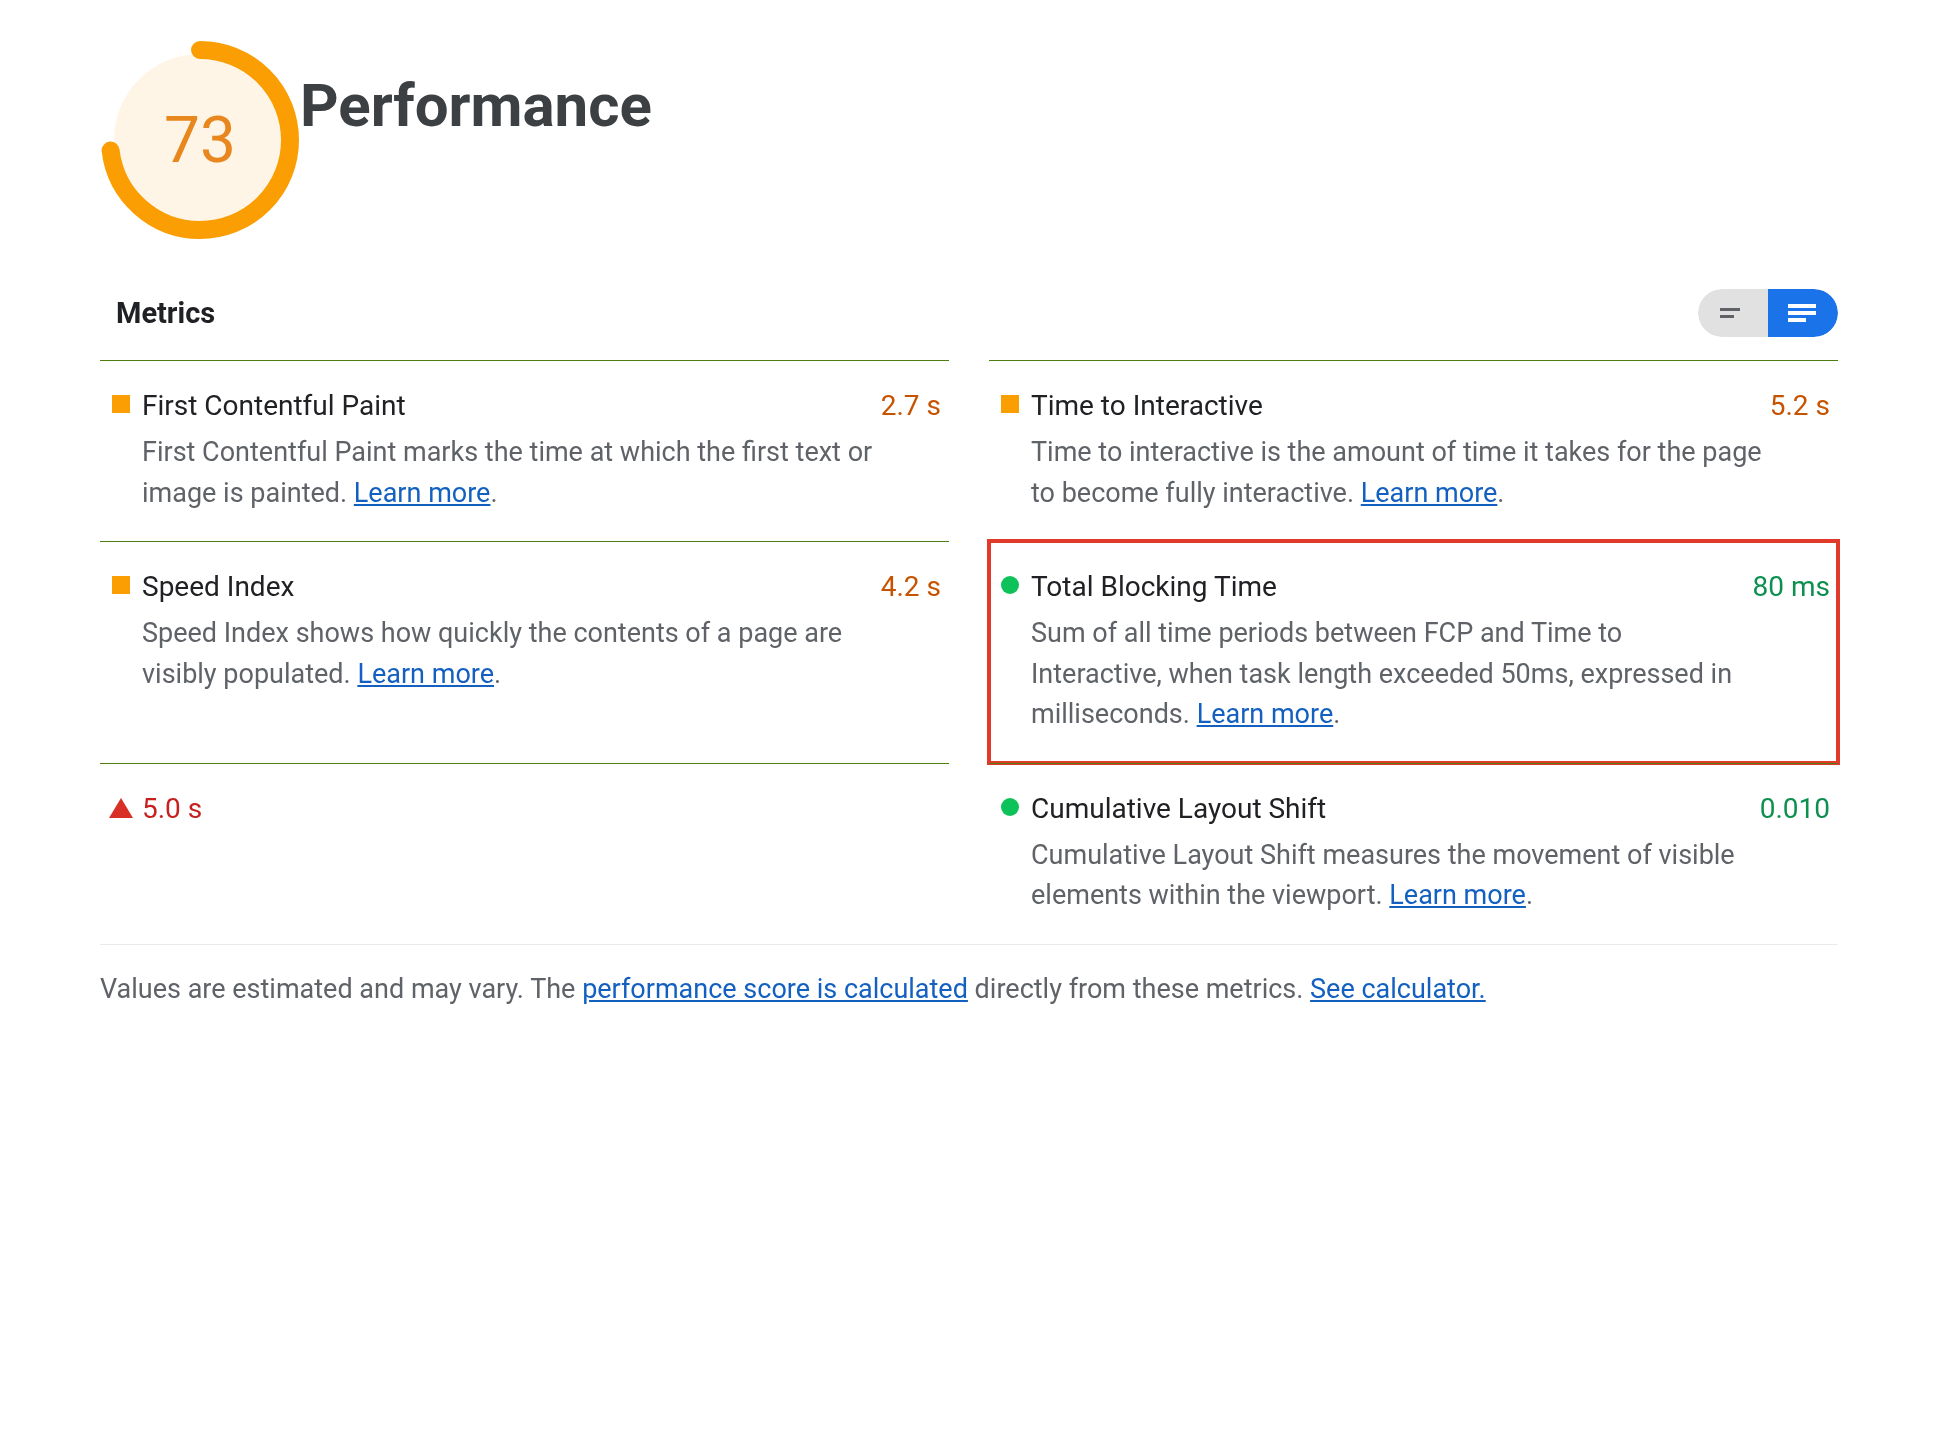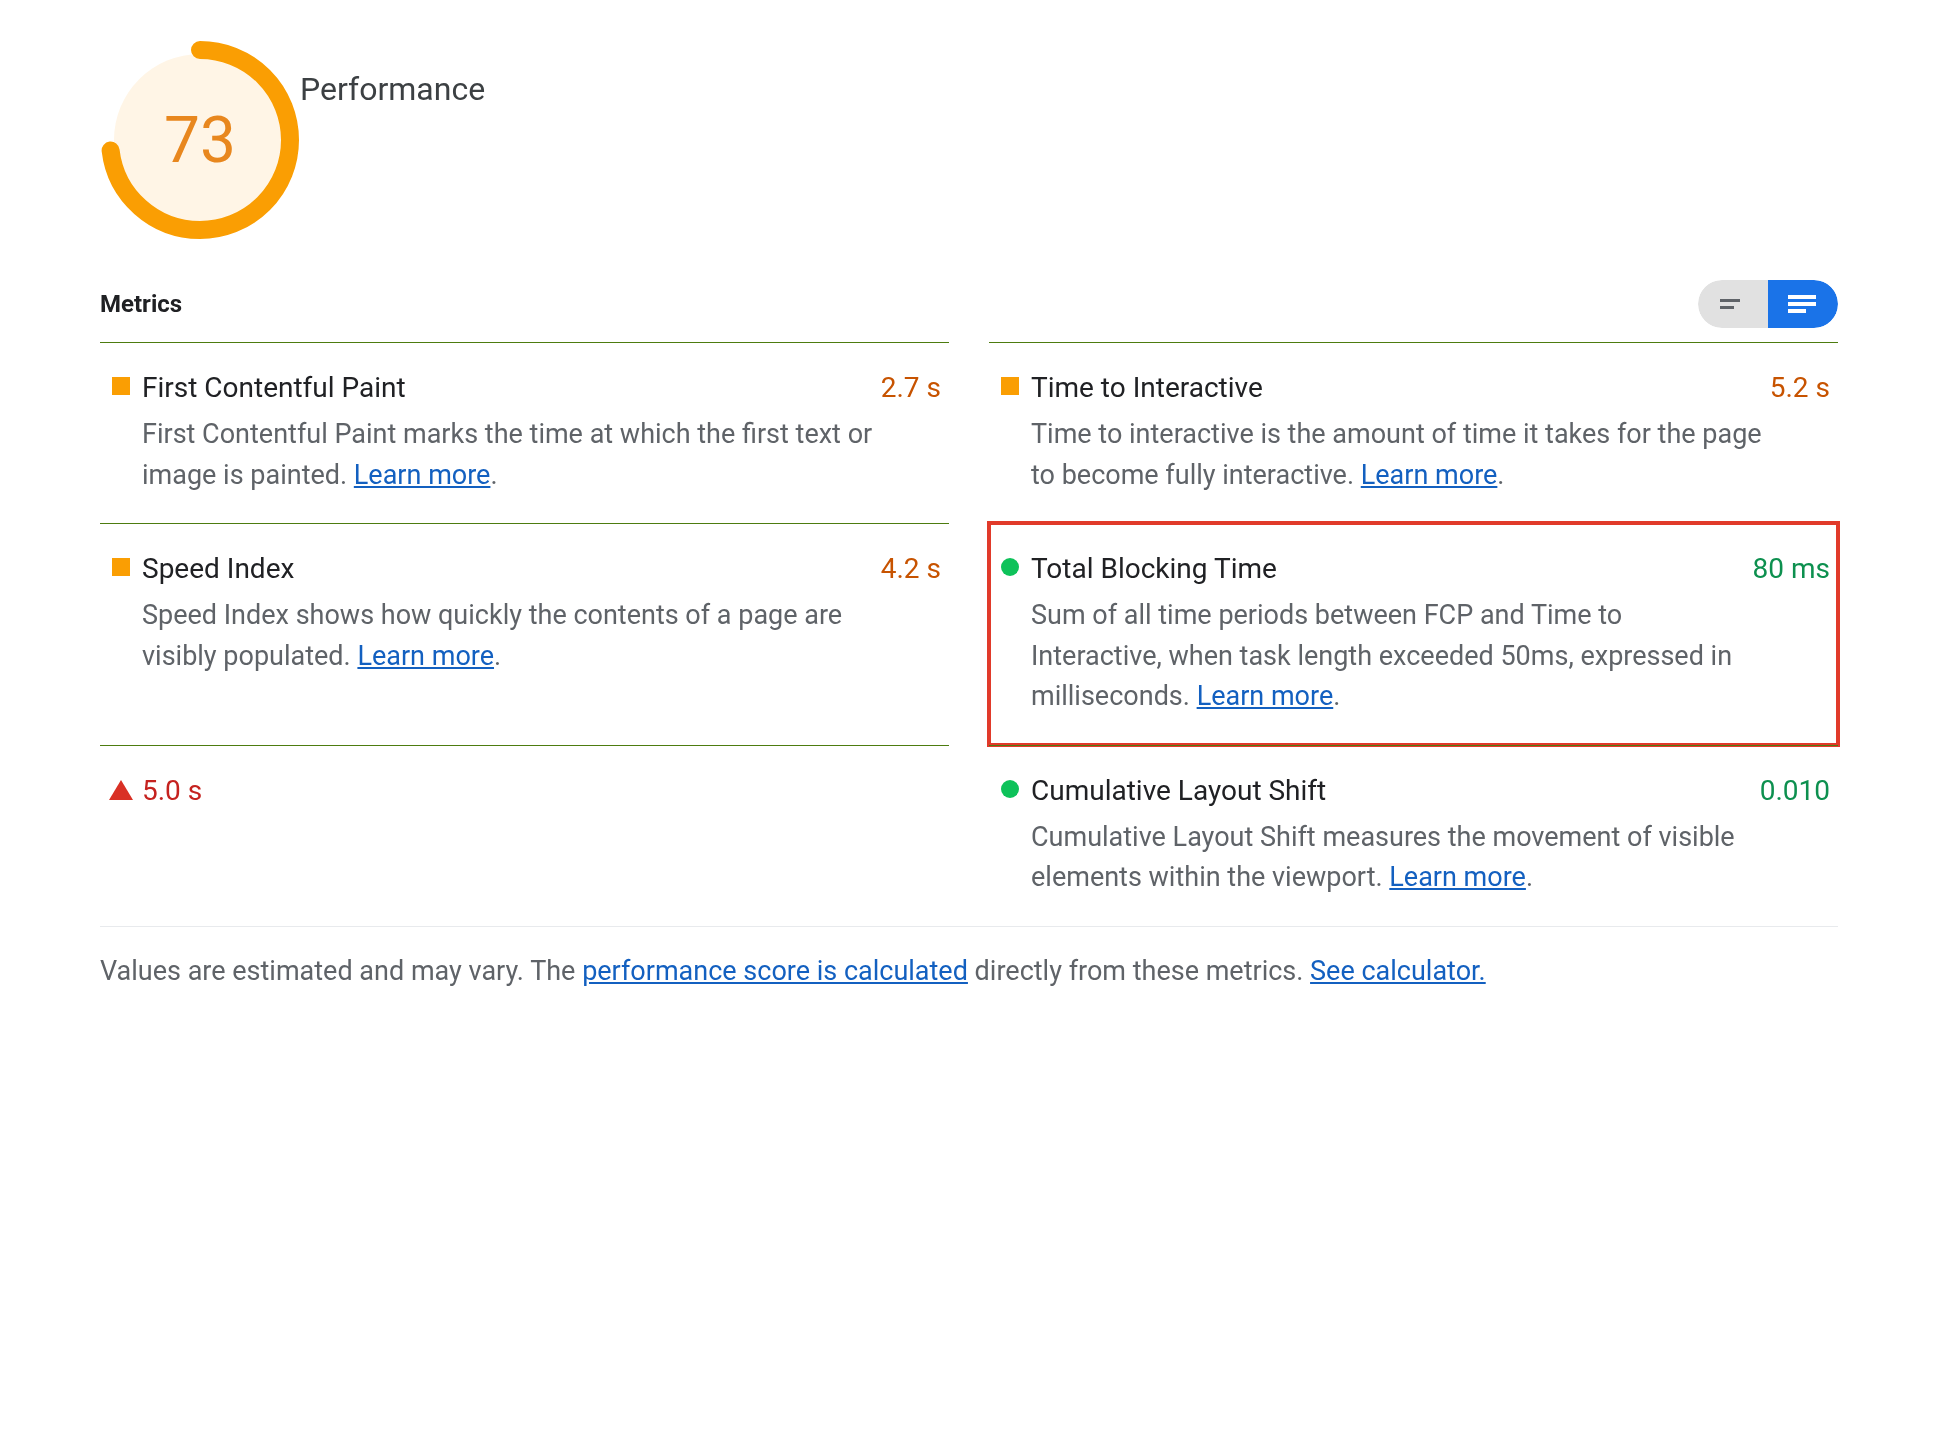--- a/index.html
+++ b/index.html
@@ -15,27 +15,27 @@
   .gauge-wrap { display:flex; flex-direction:row; margin-bottom: 40px; }
   .gauge { position: relative; width: 200px; height: 200px; }
   .gauge svg { transform: rotate(-90deg); }
   .gauge .bg-circle { fill: #fff5e6; }
   .gauge .arc { stroke: #fa9e03; stroke-linecap: round; fill: none; }
   .gauge-text {
     position:absolute; top:0; left:0; width:100%; height:100%;
     display:flex; align-items:center; justify-content:center;
     font-size: 64px; color:#e8871e; font-weight:400;
   }
-  .gauge-title { font-size: 32px; color:#3c4043; margin-top: 30px; }
+  .gauge-title { font-size: 60px; color:#3c4043; margin-top: 30px; font-weight: bold; }
 
   .section-head {
     display:flex; align-items:center; justify-content:space-between;
     margin-top: 20px;
   }
-  .section-head h2 { font-size:24px; font-weight:700; color:#202124; margin:0; }
+  .section-head h2 { font-size:29px; font-weight:700; color:#202124; margin:16px; }
   .toggle { display:flex; border-radius: 40px; overflow:hidden; }
   .toggle .seg { width:70px; height:48px; display:flex; align-items:center; justify-content:center; cursor:pointer; }
   .toggle .seg.compact { background:#e1e1e1; color:#5f6368; border-top-left-radius:40px; border-bottom-left-radius:40px; }
   .toggle .seg.expanded { background:#1a73e8; color:#fff; border-top-right-radius:40px; border-bottom-right-radius:40px; }
   .toggle svg { display:block; }
 
   .metrics-grid {
     display:grid; grid-template-columns: 1fr 1fr; column-gap: 40px;
     margin-top: 14px;
   }

